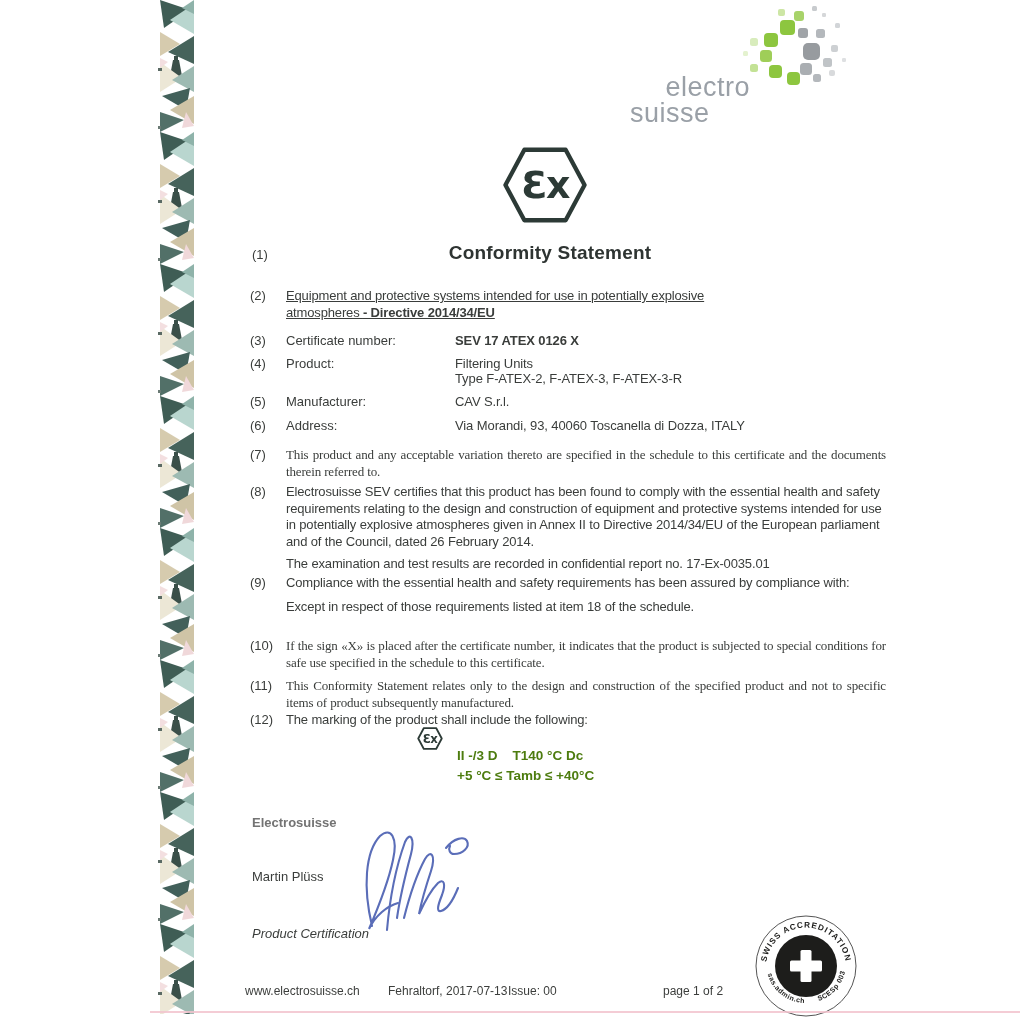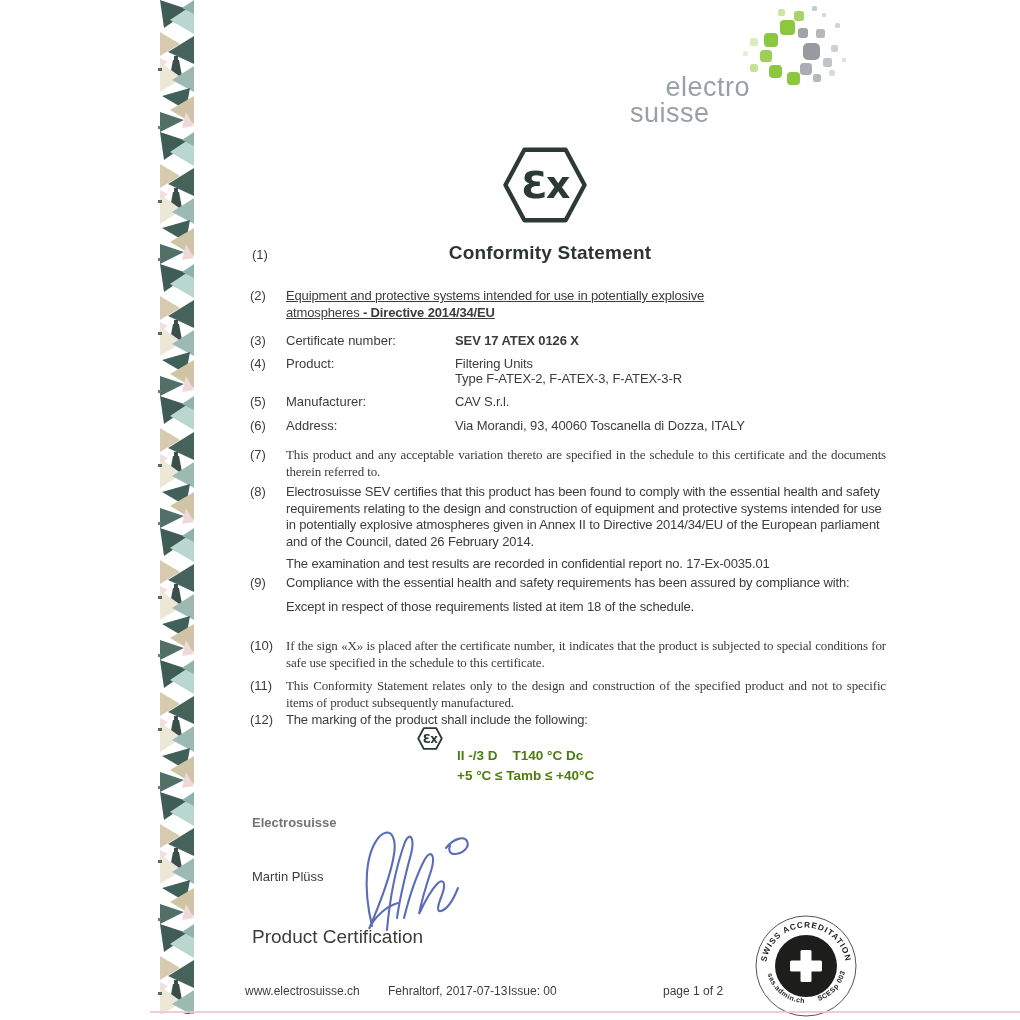--- a/index.html
+++ b/index.html
@@ -42,21 +42,21 @@
   .standards{margin-top:6px;font-weight:bold;color:#2f3331;}
   .standards .s1{display:inline-block;width:165px;}
   .except{margin-top:7px;}
 
   .marking-text{position:absolute;left:457px;top:730px;font-size:13.5px;font-weight:bold;
                 color:#4d7c0f;line-height:20px;margin-top:16px;}
   .marking-text .gap{margin-left:15px;}
 
   .sig-company{position:absolute;left:252px;top:815px;font-size:13px;font-weight:bold;color:#737373;}
   .sig-name{position:absolute;left:252px;top:869px;font-size:13px;}
-  .sig-role{position:absolute;left:252px;top:926px;font-size:19px;}
+  .sig-role{position:absolute;left:252px;top:926px;font-size:13px;font-style:italic;}
   .signature{position:absolute;left:342px;top:826px;width:140px;height:112px;}
 
   .seal{position:absolute;left:754px;top:914px;width:104px;height:104px;}
 
   .footer-item{position:absolute;top:984px;font-size:12px;color:#3c3e3c;}
   .f-web{left:245px;} .f-date{left:388px;} .f-issue{left:508px;} .f-page{left:663px;}
 
   .bottom-line{position:absolute;left:150px;top:1011px;width:870px;height:2px;
                background:#f2c3ce;opacity:.85;}
 </style>

